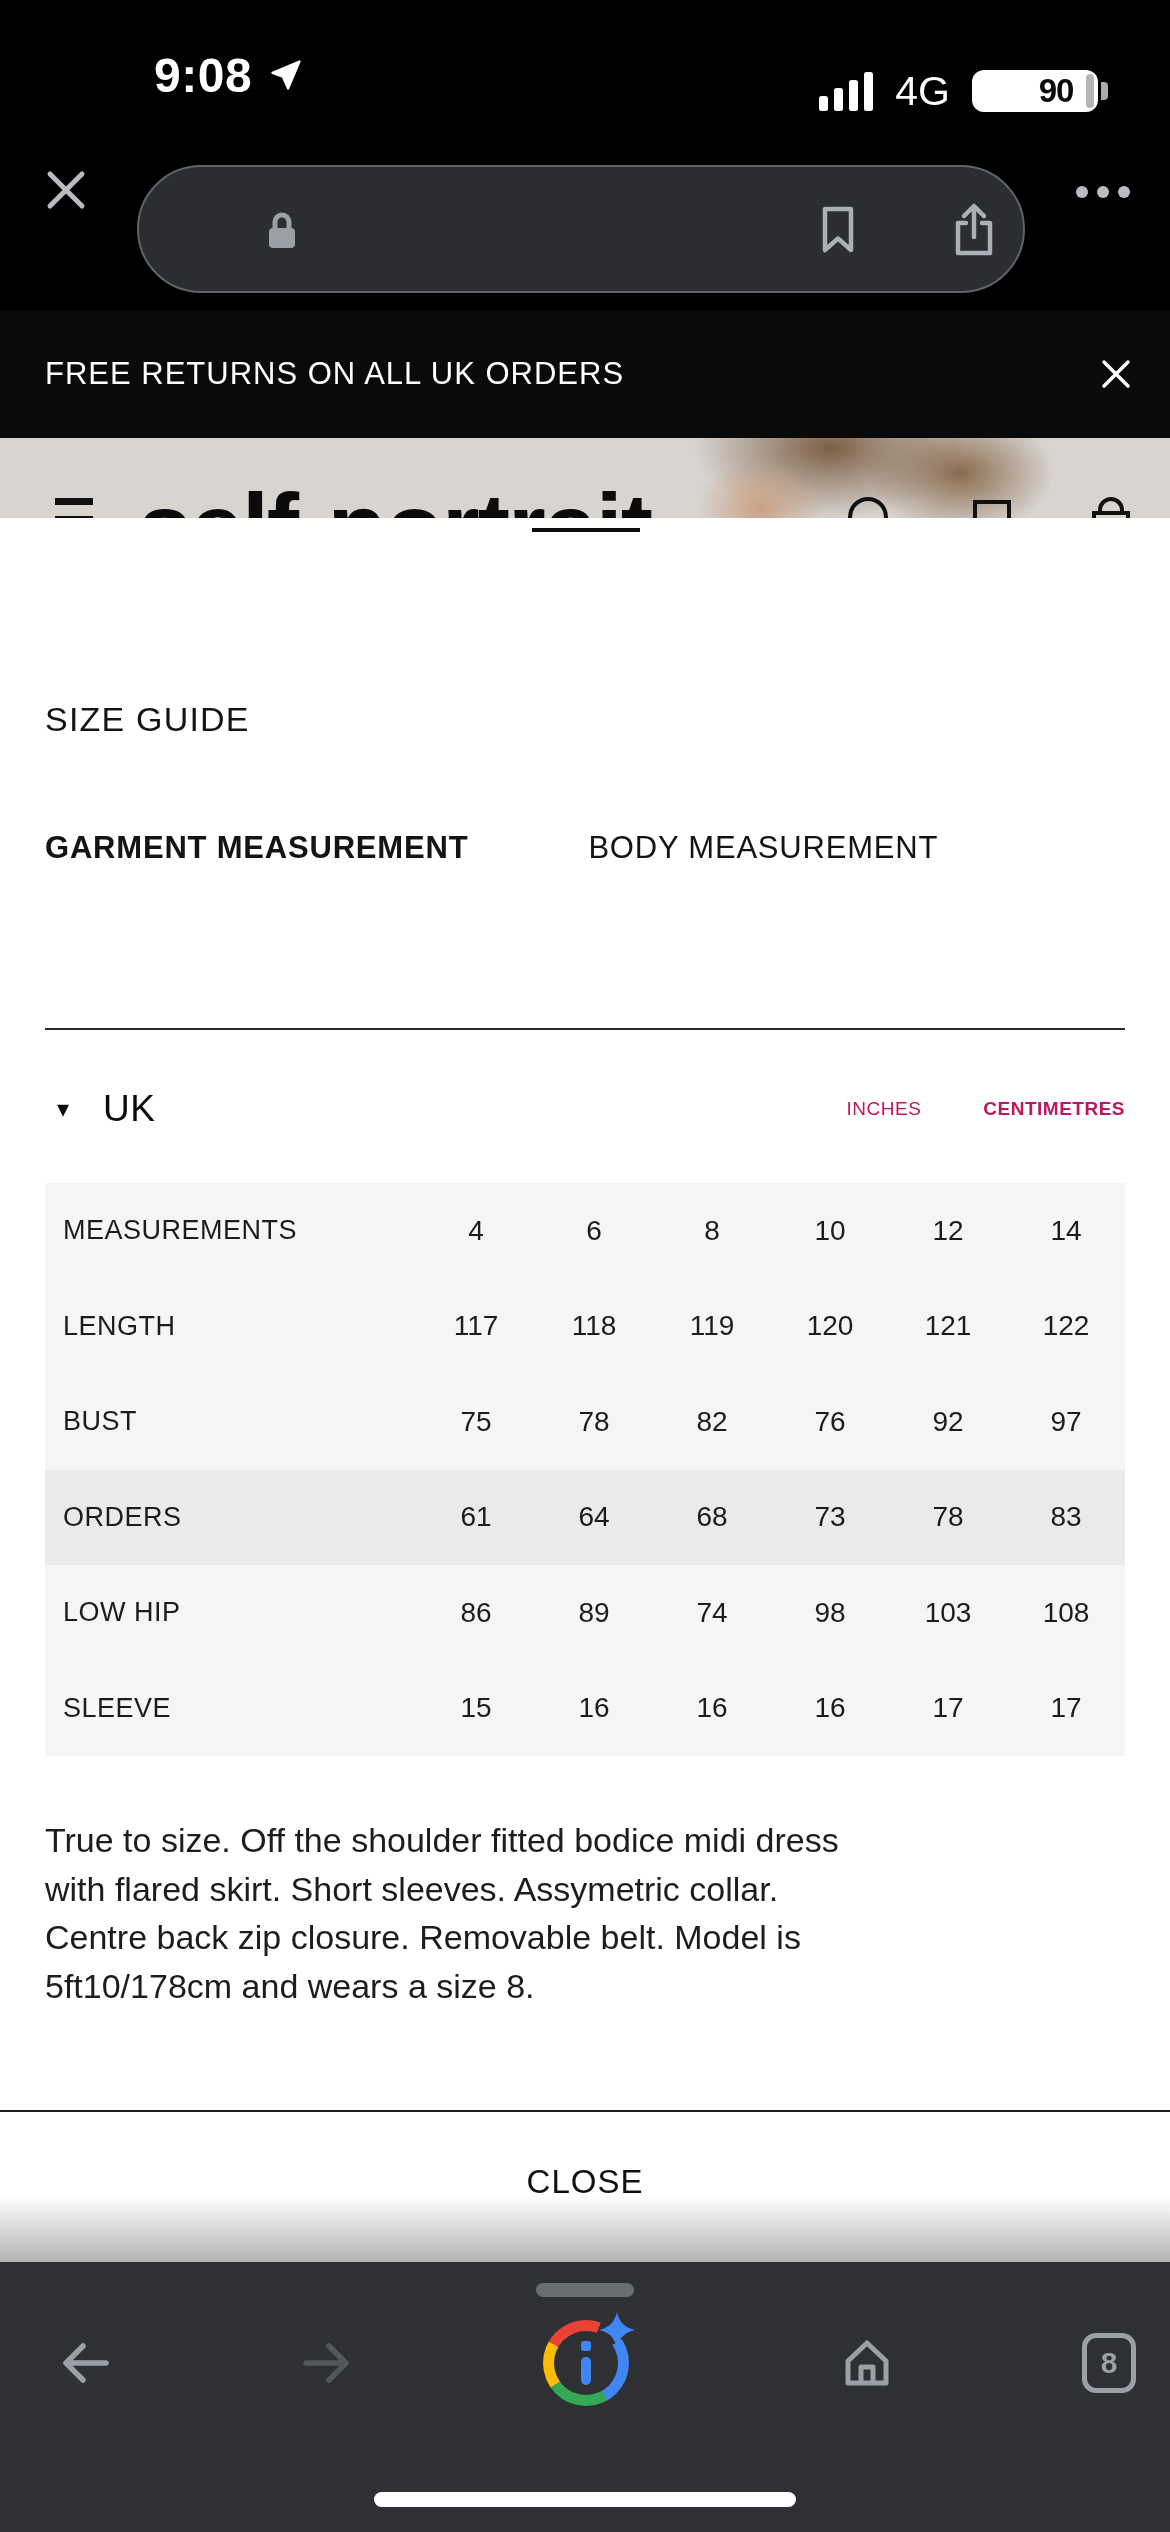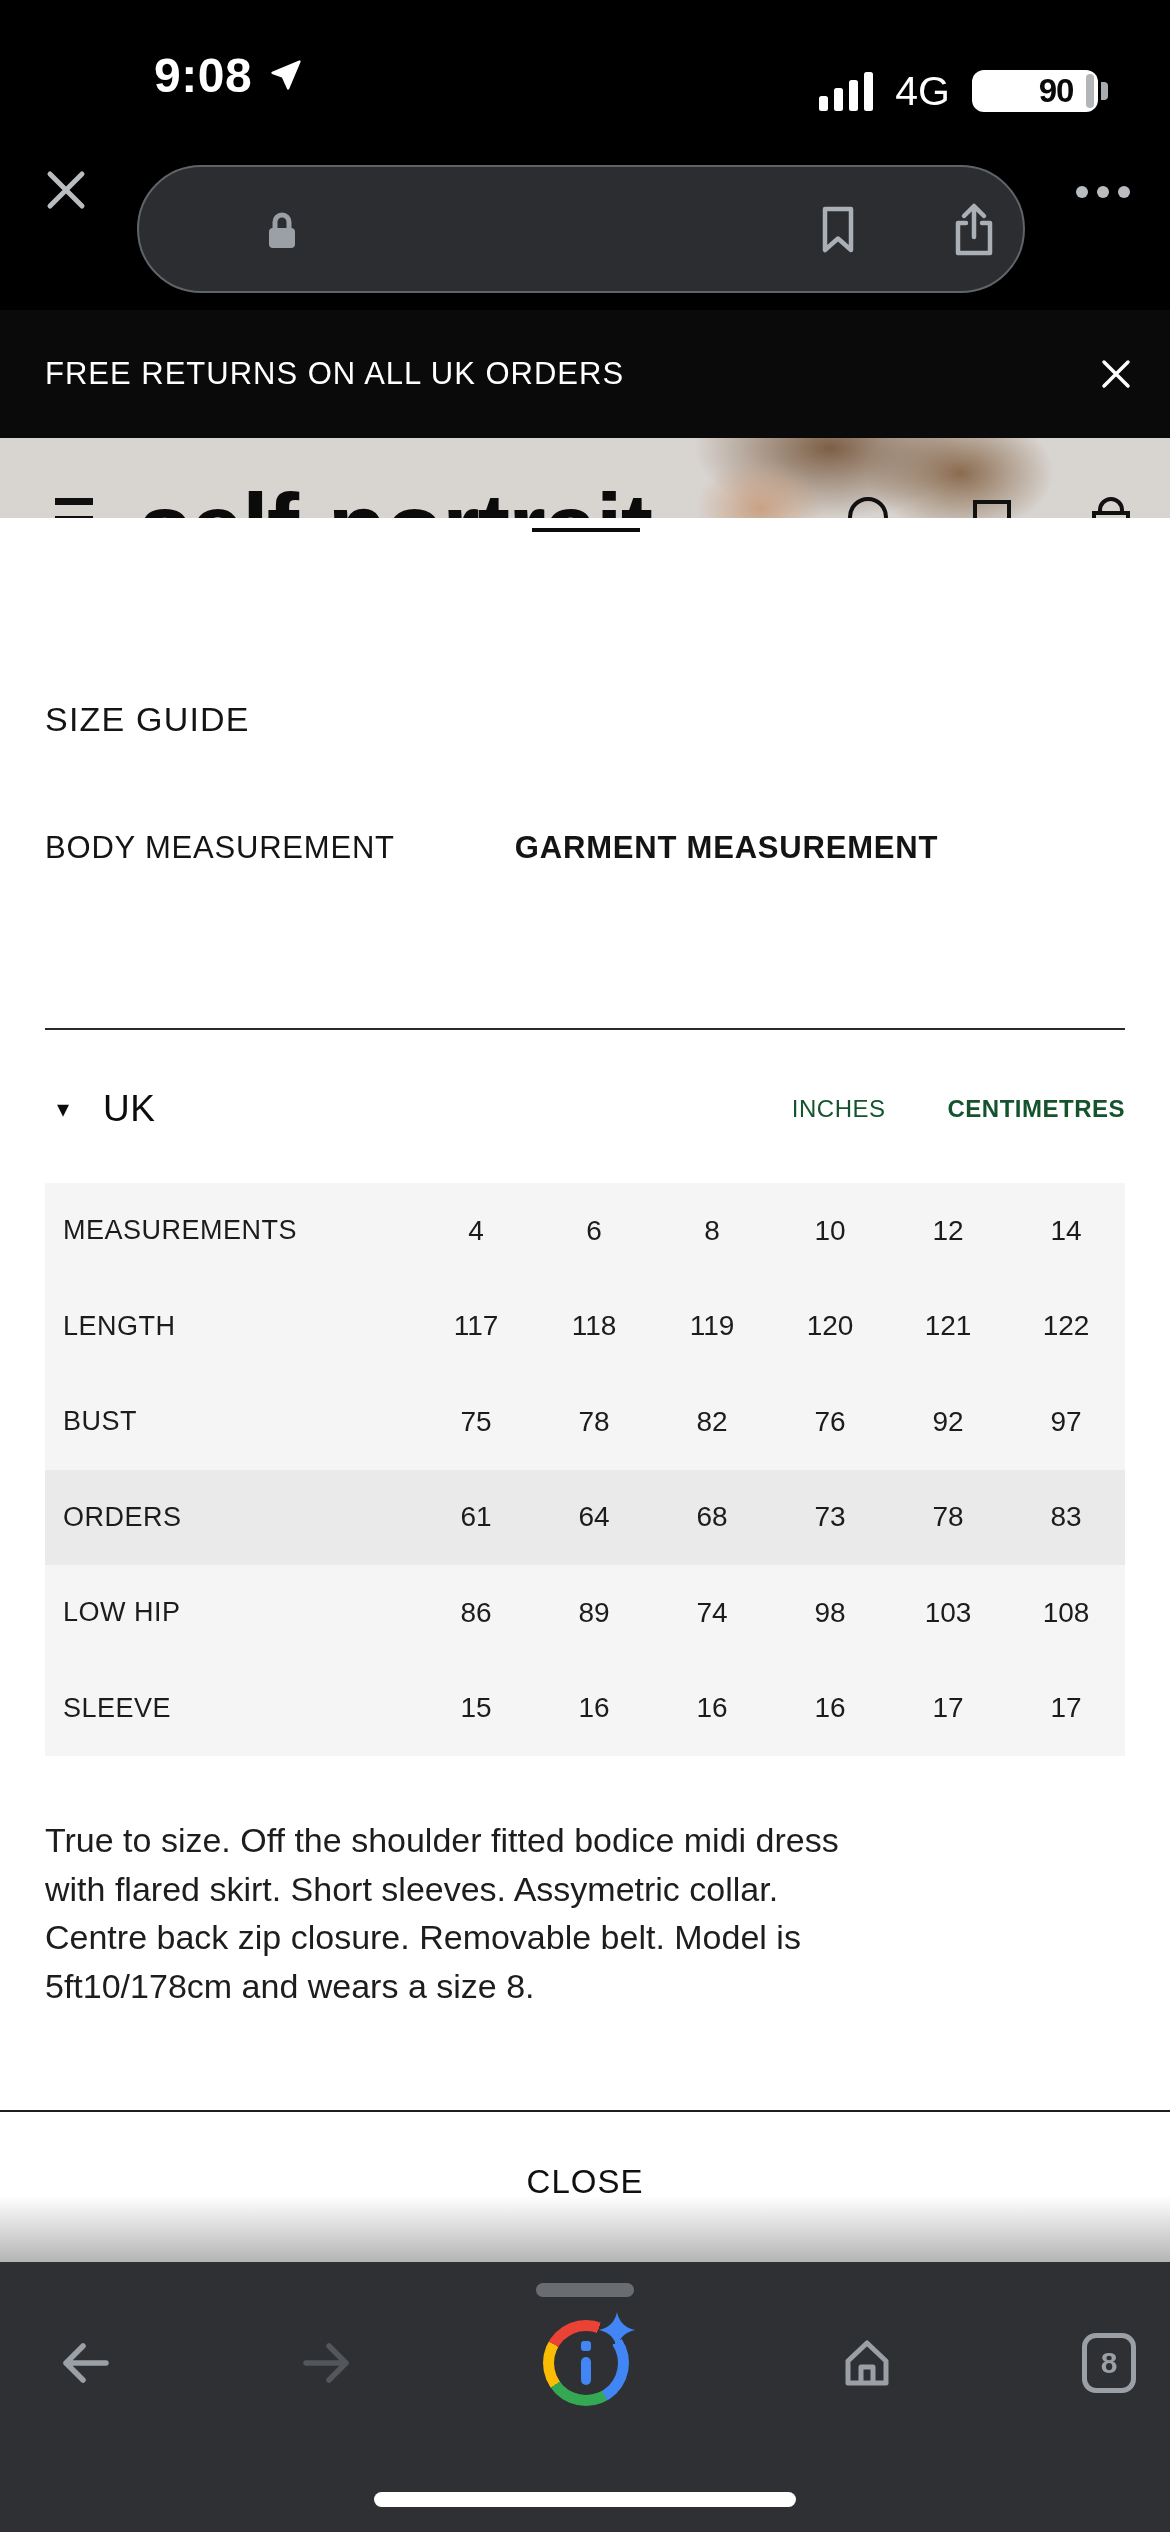--- a/index.html
+++ b/index.html
@@ -64,21 +64,21 @@
   .sheet-handle{position:absolute;left:532px;top:10px;width:108px;height:4px;background:#0c0c0c;}
   .sg-title{position:absolute;left:45px;top:182px;font-size:34px;letter-spacing:1.2px;color:#141414;}
   .sg-tabs{position:absolute;left:45px;right:45px;top:312px;display:flex;}
   .sg-tab{font-size:31px;letter-spacing:.8px;color:#141414;}
   .sg-tab.active{font-weight:700;}
   .sg-tab + .sg-tab{margin-left:120px;}
   .sg-rule{position:absolute;left:45px;right:45px;top:510px;border-top:2px solid #2a2a2a;}
   .uk-row{position:absolute;left:45px;right:45px;top:570px;display:flex;align-items:center;}
   .uk-caret{font-size:24px;color:#0c0c0c;margin-left:12px;line-height:1;}
   .uk-label{font-size:37px;color:#0c0c0c;margin-left:34px;letter-spacing:.5px;}
-  .unit{font-size:24px;letter-spacing:.5px;color:#14532d;}
+  .unit{font-size:19px;letter-spacing:.5px;color:#be185d;}
   .unit.inches{margin-left:auto;}
   .unit.cm{margin-left:62px;font-weight:700;}
 
   .sg-table{position:absolute;left:45px;top:665px;width:1080px;}
   .sg-row{display:grid;grid-template-columns:372px repeat(6,118px);height:95.5px;
           align-items:center;background:#f5f5f5;}
   .sg-row.hl{background:#eaeaea;}
   .sg-label{padding-left:18px;font-size:27px;letter-spacing:.5px;color:#1c1c1c;}
   .sg-val{text-align:center;font-size:28px;color:#1c1c1c;}
 
@@ -183,22 +183,22 @@
   <span class="search-icon"></span>
   <span class="bag-icon"></span>
   <span class="lock2-shackle"></span>
   <span class="lock2-body"></span>
 
   <div class="sheet">
     <div class="sheet-handle"></div>
     <div class="sg-title">SIZE GUIDE</div>
 
     <div class="sg-tabs">
+      <span class="sg-tab active">GARMENT MEASUREMENT</span>
       <span class="sg-tab">BODY MEASUREMENT</span>
-      <span class="sg-tab active">GARMENT MEASUREMENT</span>
     </div>
 
     <div class="sg-rule"></div>
 
     <div class="uk-row">
       <span class="uk-caret">▾</span>
       <span class="uk-label">UK</span>
       <span class="unit inches">INCHES</span>
       <span class="unit cm">CENTIMETRES</span>
     </div>

